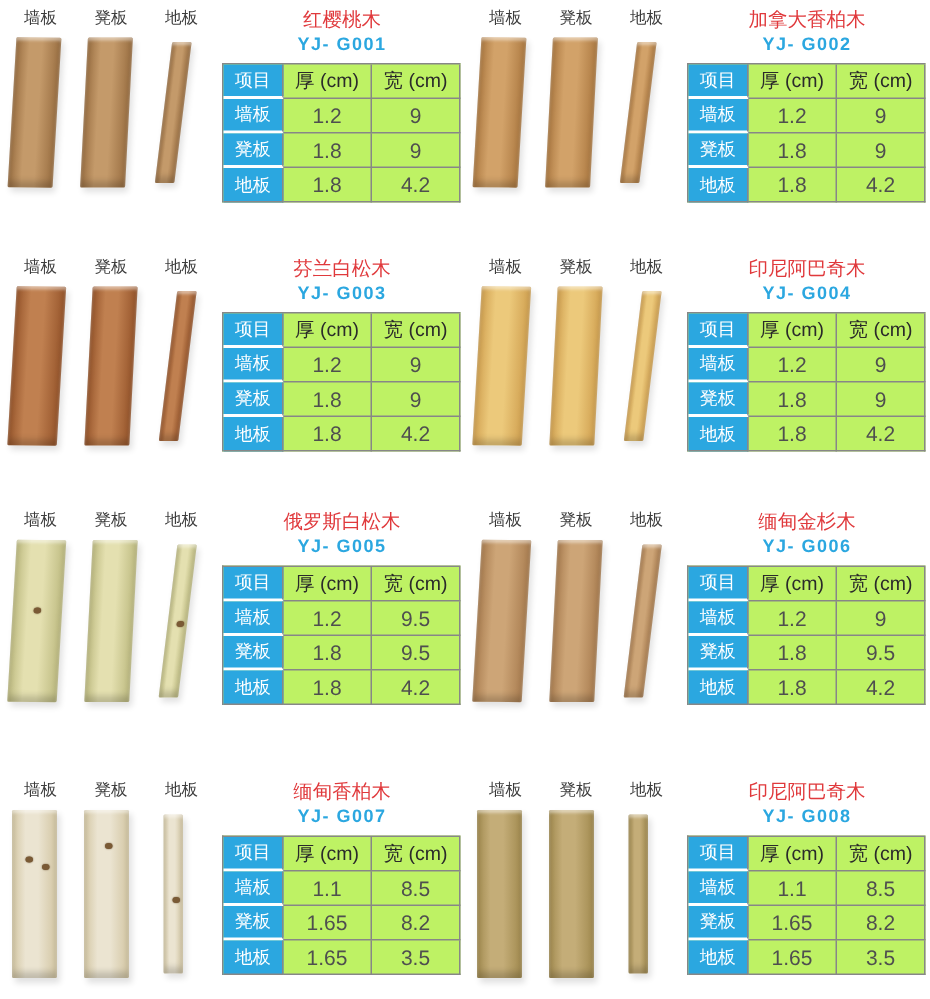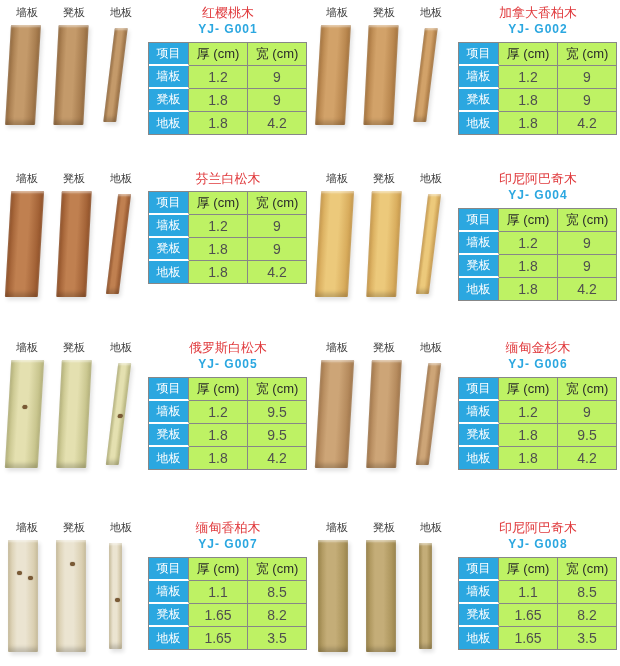--- a/index.html
+++ b/index.html
@@ -175,20 +175,21 @@
         <span class="plabel">地板</span>
       </div>
       <div class="planks">
         <div class="plank plank-wall"></div>
         <div class="plank plank-bench"></div>
         <div class="plank plank-floor"></div>
       </div>
     </div>
     <div class="info-col">
       <div class="pname">芬兰白松木</div>
+      <div class="pmodel">YJ- G003</div>
       <table class="spec">
         <colgroup>
             <col style="width:40px">
             <col style="width:59px">
             <col style="width:59px">
           </colgroup>
         <tbody>
           <tr>
             <td class="bluecell hdr gap">项目</td>
             <td class="hcell">厚 (cm)</td>

